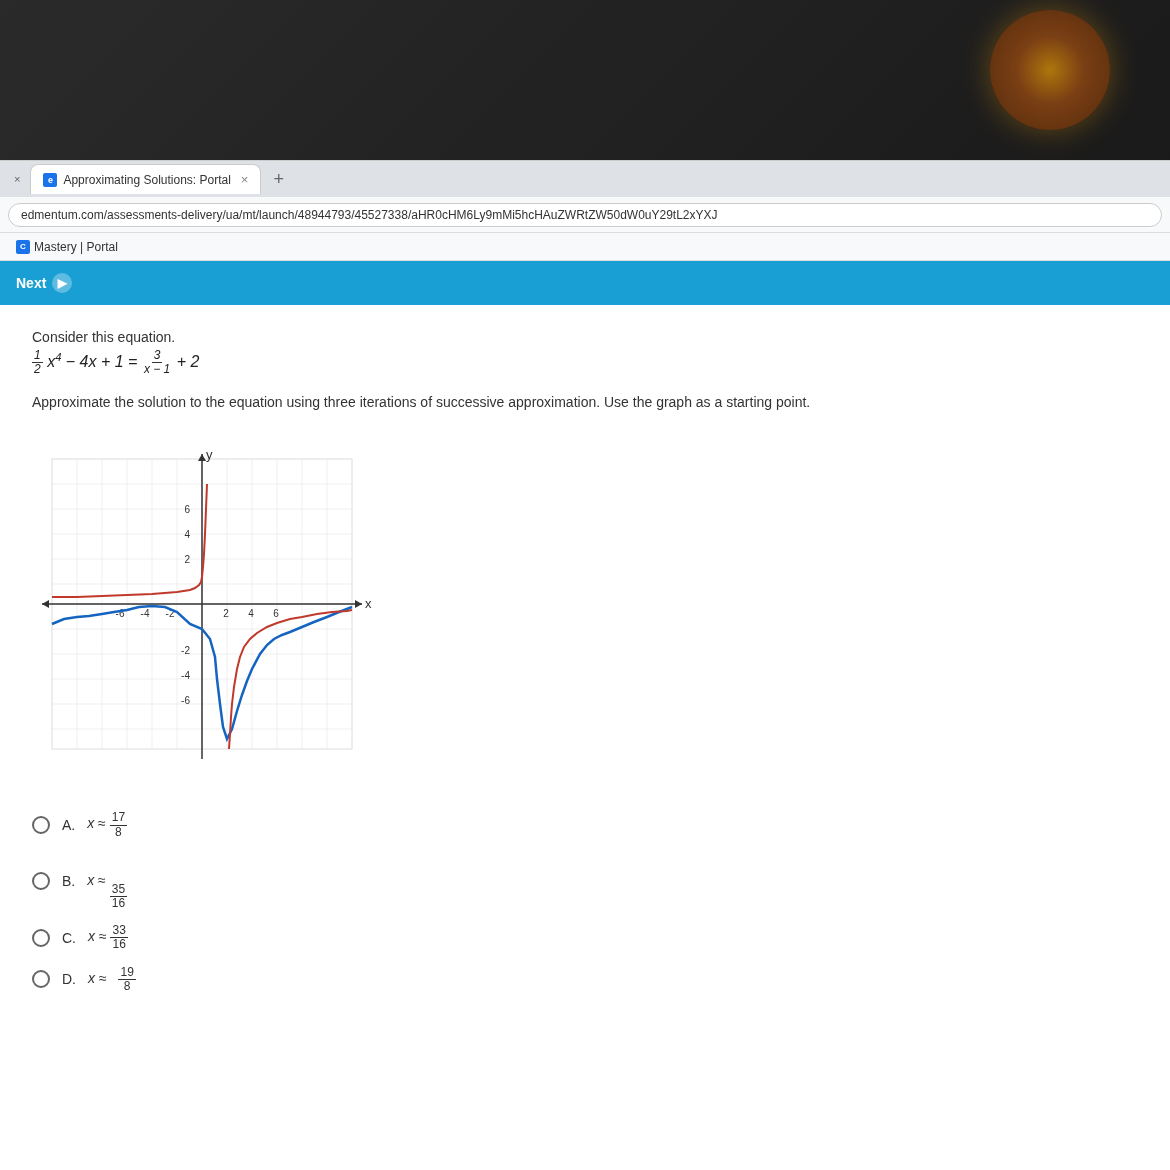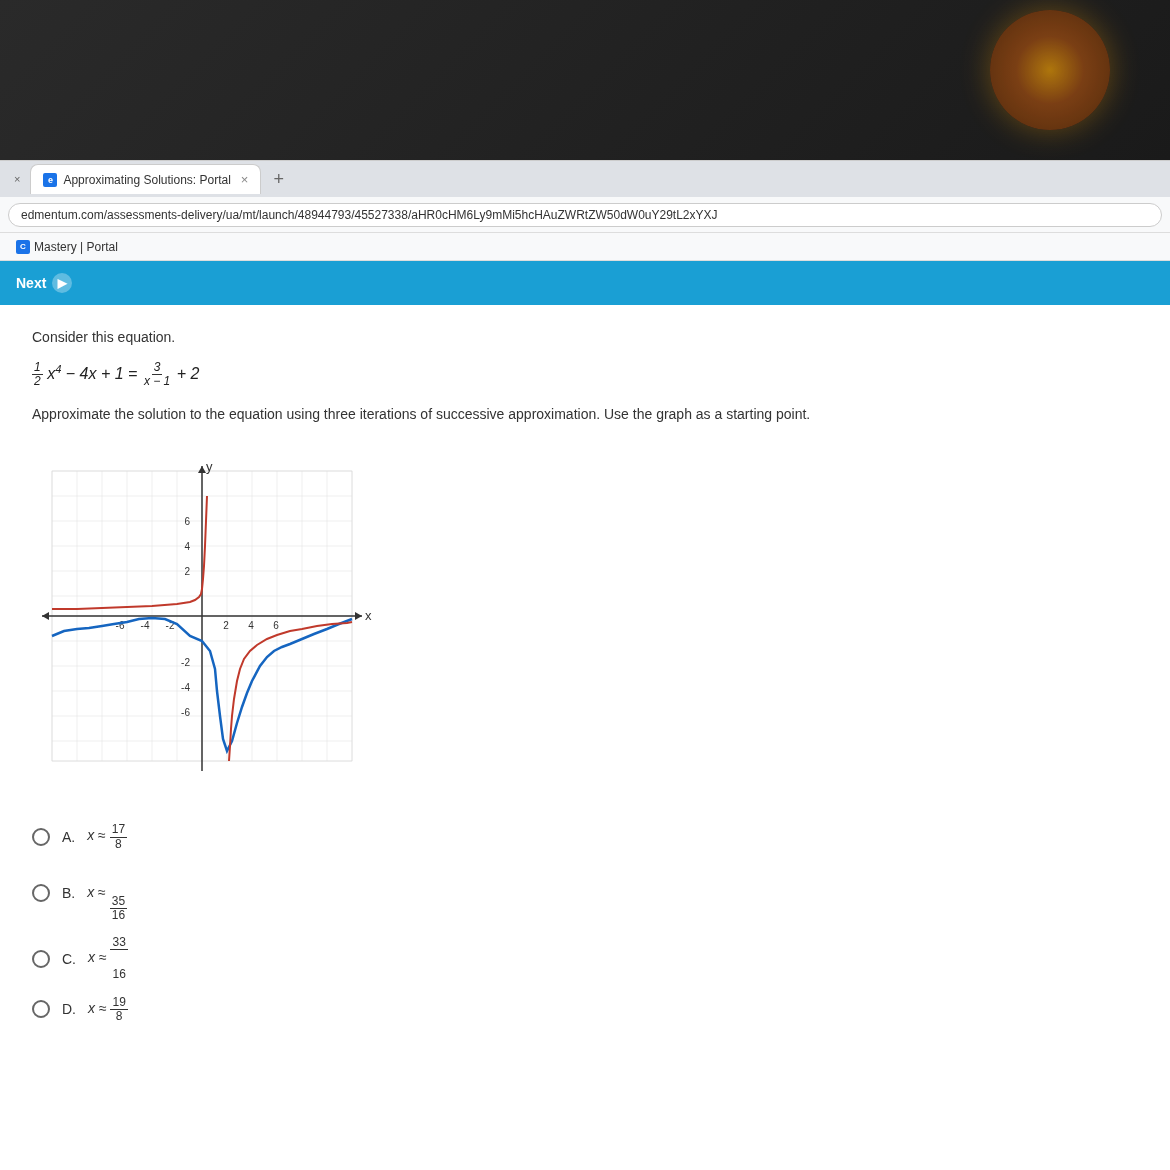--- a/index.html
+++ b/index.html
@@ -186,21 +186,21 @@
     .main-content {
       background: #ffffff;
       padding: 24px 32px;
       height: calc(1170px - 160px - 36px - 36px - 28px - 44px);
       overflow-y: auto;
     }
 
     .question-text {
       font-size: 14px;
       color: #333;
-      margin-bottom: 16px;
+      margin-bottom: 4px;
     }
 
     .equation {
       font-size: 16px;
       color: #222;
       margin-bottom: 16px;
       font-style: italic;
     }
 
     .instruction-text {
@@ -503,32 +503,32 @@
           <span class="fraction-den">16</span>
         </span>
       </span>
     </div>
 
     <div class="answer-choice">
       <div class="radio-circle"></div>
       <span class="choice-label">C.</span>
       <span class="choice-value">
         <em>x</em> ≈
-        <span class="fraction" style="vertical-align:middle; font-style:normal;gap:18px;">
+        <span class="fraction" style="vertical-align:middle; font-style:normal;">
           <span class="fraction-num">33</span>
           <span class="fraction-den">16</span>
         </span>
       </span>
     </div>
 
     <div class="answer-choice">
       <div class="radio-circle"></div>
       <span class="choice-label">D.</span>
       <span class="choice-value">
         <em>x</em> ≈
-        <span class="fraction" style="vertical-align:middle; font-style:normal;">
+        <span class="fraction" style="vertical-align:middle; font-style:normal;margin-left:8px;">
           <span class="fraction-num">19</span>
           <span class="fraction-den">8</span>
         </span>
       </span>
     </div>
   </div>
 </div>
 
 </body></html>

